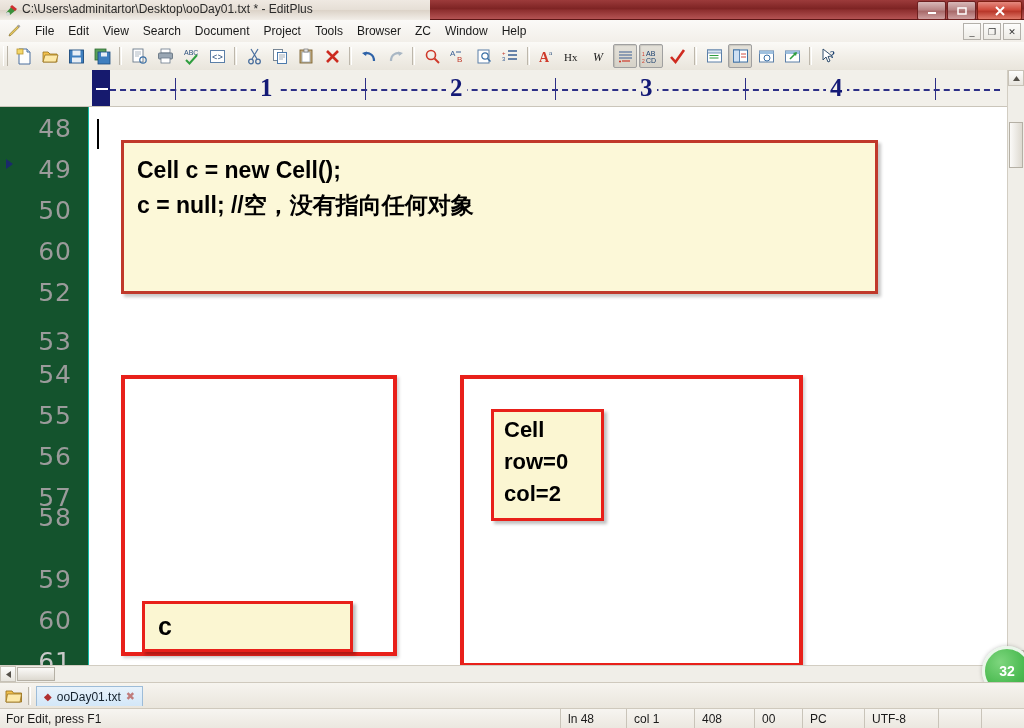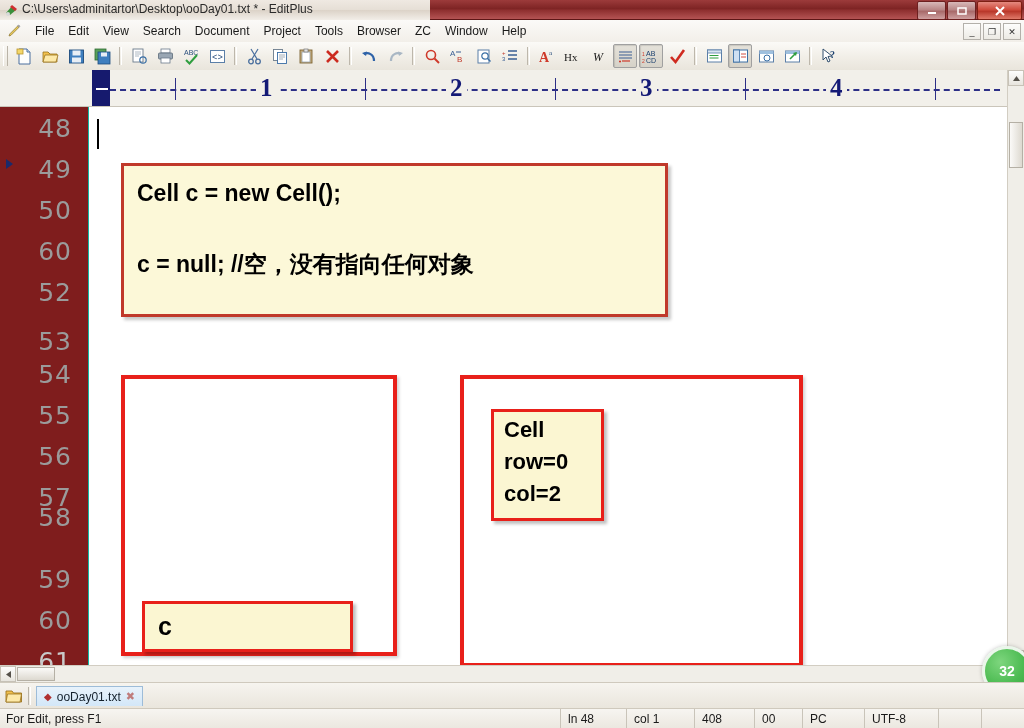--- a/index.html
+++ b/index.html
@@ -139,21 +139,21 @@
   }
   .ruler-num {
     position: absolute; top: 3px;
     font-size: 25px; font-weight: bold; color: #141a76;
     font-family: "Liberation Serif", serif;
     background: #f2f0ea; padding: 0 4px; line-height: 30px;
   }
 
   .gutter {
     position: absolute; left: 0; top: 37px; width: 88px; height: 575px;
-    background: #7f1d1d;
+    background: #14532d;
     border-right: 4px solid #14b8a6;
   }
   .ln {
     position: absolute; right: 16px;
     font-size: 25px; color: #9b9b9b; font-weight: 500;
     font-family: "DejaVu Sans", sans-serif;
     letter-spacing: 1px;
   }
   .bookmark-arrow {
     position: absolute; left: 6px; top: 52px;
@@ -591,23 +591,23 @@
       <div class="ln" style="top:376px">57</div>
       <div class="ln" style="top:396px">58</div>
       <div class="ln" style="top:458px">59</div>
       <div class="ln" style="top:499px">60</div>
       <div class="ln" style="top:540px;color:#c9c9c9">61</div>
     </div>
 
     <div class="code-area">
       <div class="caret" style="left:8px; top:12px"></div>
 
-      <div class="shape code-box" style="left:32px; top:56px; width:547px; height:154px;">
+      <div class="shape code-box" style="left:32px; top:33px; width:757px; height:154px;">
         <div class="code-line" style="position:absolute; left:13px; top:10px;">Cell c = new Cell();</div>
-        <div class="code-line" style="position:absolute; left:13px; top:45px;margin-top:36px;">c = null; //空，没有指向任何对象</div>
+        <div class="code-line" style="position:absolute; left:13px; top:45px;">c = null; //空，没有指向任何对象</div>
       </div>
 
       <div class="shape frame-box" style="left:32px; top:268px; width:276px; height:281px;">
         <div class="shape note-box" style="left:17px; top:222px; width:211px; height:51px;">
           <div class="note-line" style="position:absolute; left:13px; top:5px;">c</div>
         </div>
       </div>
 
       <div class="shape frame-box" style="left:371px; top:268px; width:343px; height:292px;">
         <div class="shape note-box" style="left:27px; top:30px; width:113px; height:112px;">

